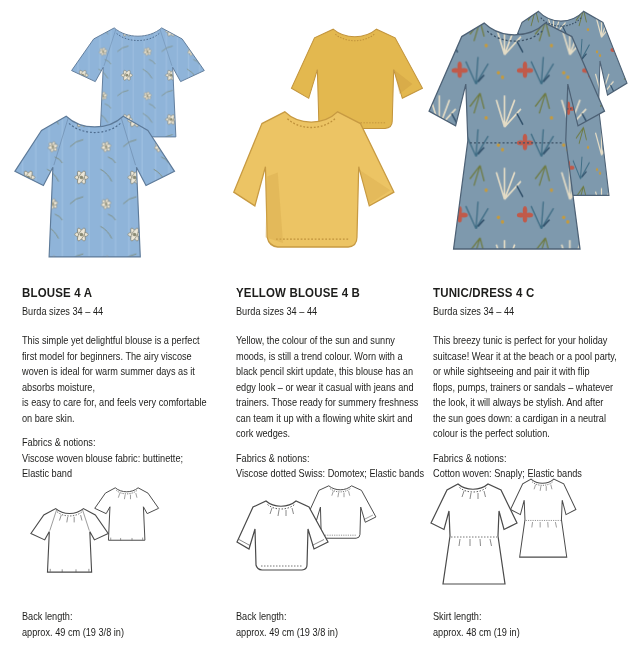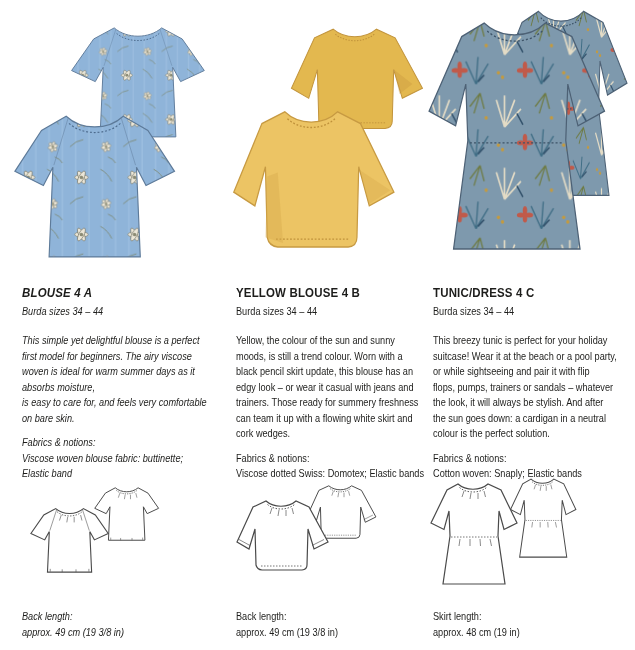--- a/index.html
+++ b/index.html
@@ -3,21 +3,21 @@
 <meta charset="utf-8">
 <style>
   html,body { margin:0; padding:0; }
   body {
     width:635px; height:650px; background:#ffffff;
     font-family:"Liberation Sans", sans-serif; color:#1d1d1b;
     overflow:hidden;
   }
   .page { position:relative; width:635px; height:650px; background:#fff; }
   .col  { position:absolute; top:0; width:205px; height:650px; }
-  #c0 { left:20px;font-style:italic; } #c1 { left:234px; } #c2 { left:431px; }
+  #c0 { left:20px; } #c1 { left:234px; } #c2 { left:431px; }
 
   .photo   { position:absolute; }
   #c0 .photo { top:6px;  left:-10px; }
   #c1 .photo { top:10px; left:-2px; }
   #c2 .photo { top:2px;  left:-8px; }
 
   .textwrap {
     position:absolute; top:285px; left:2px; width:236px;
     transform:scaleX(0.85); transform-origin:0 0;
   }

